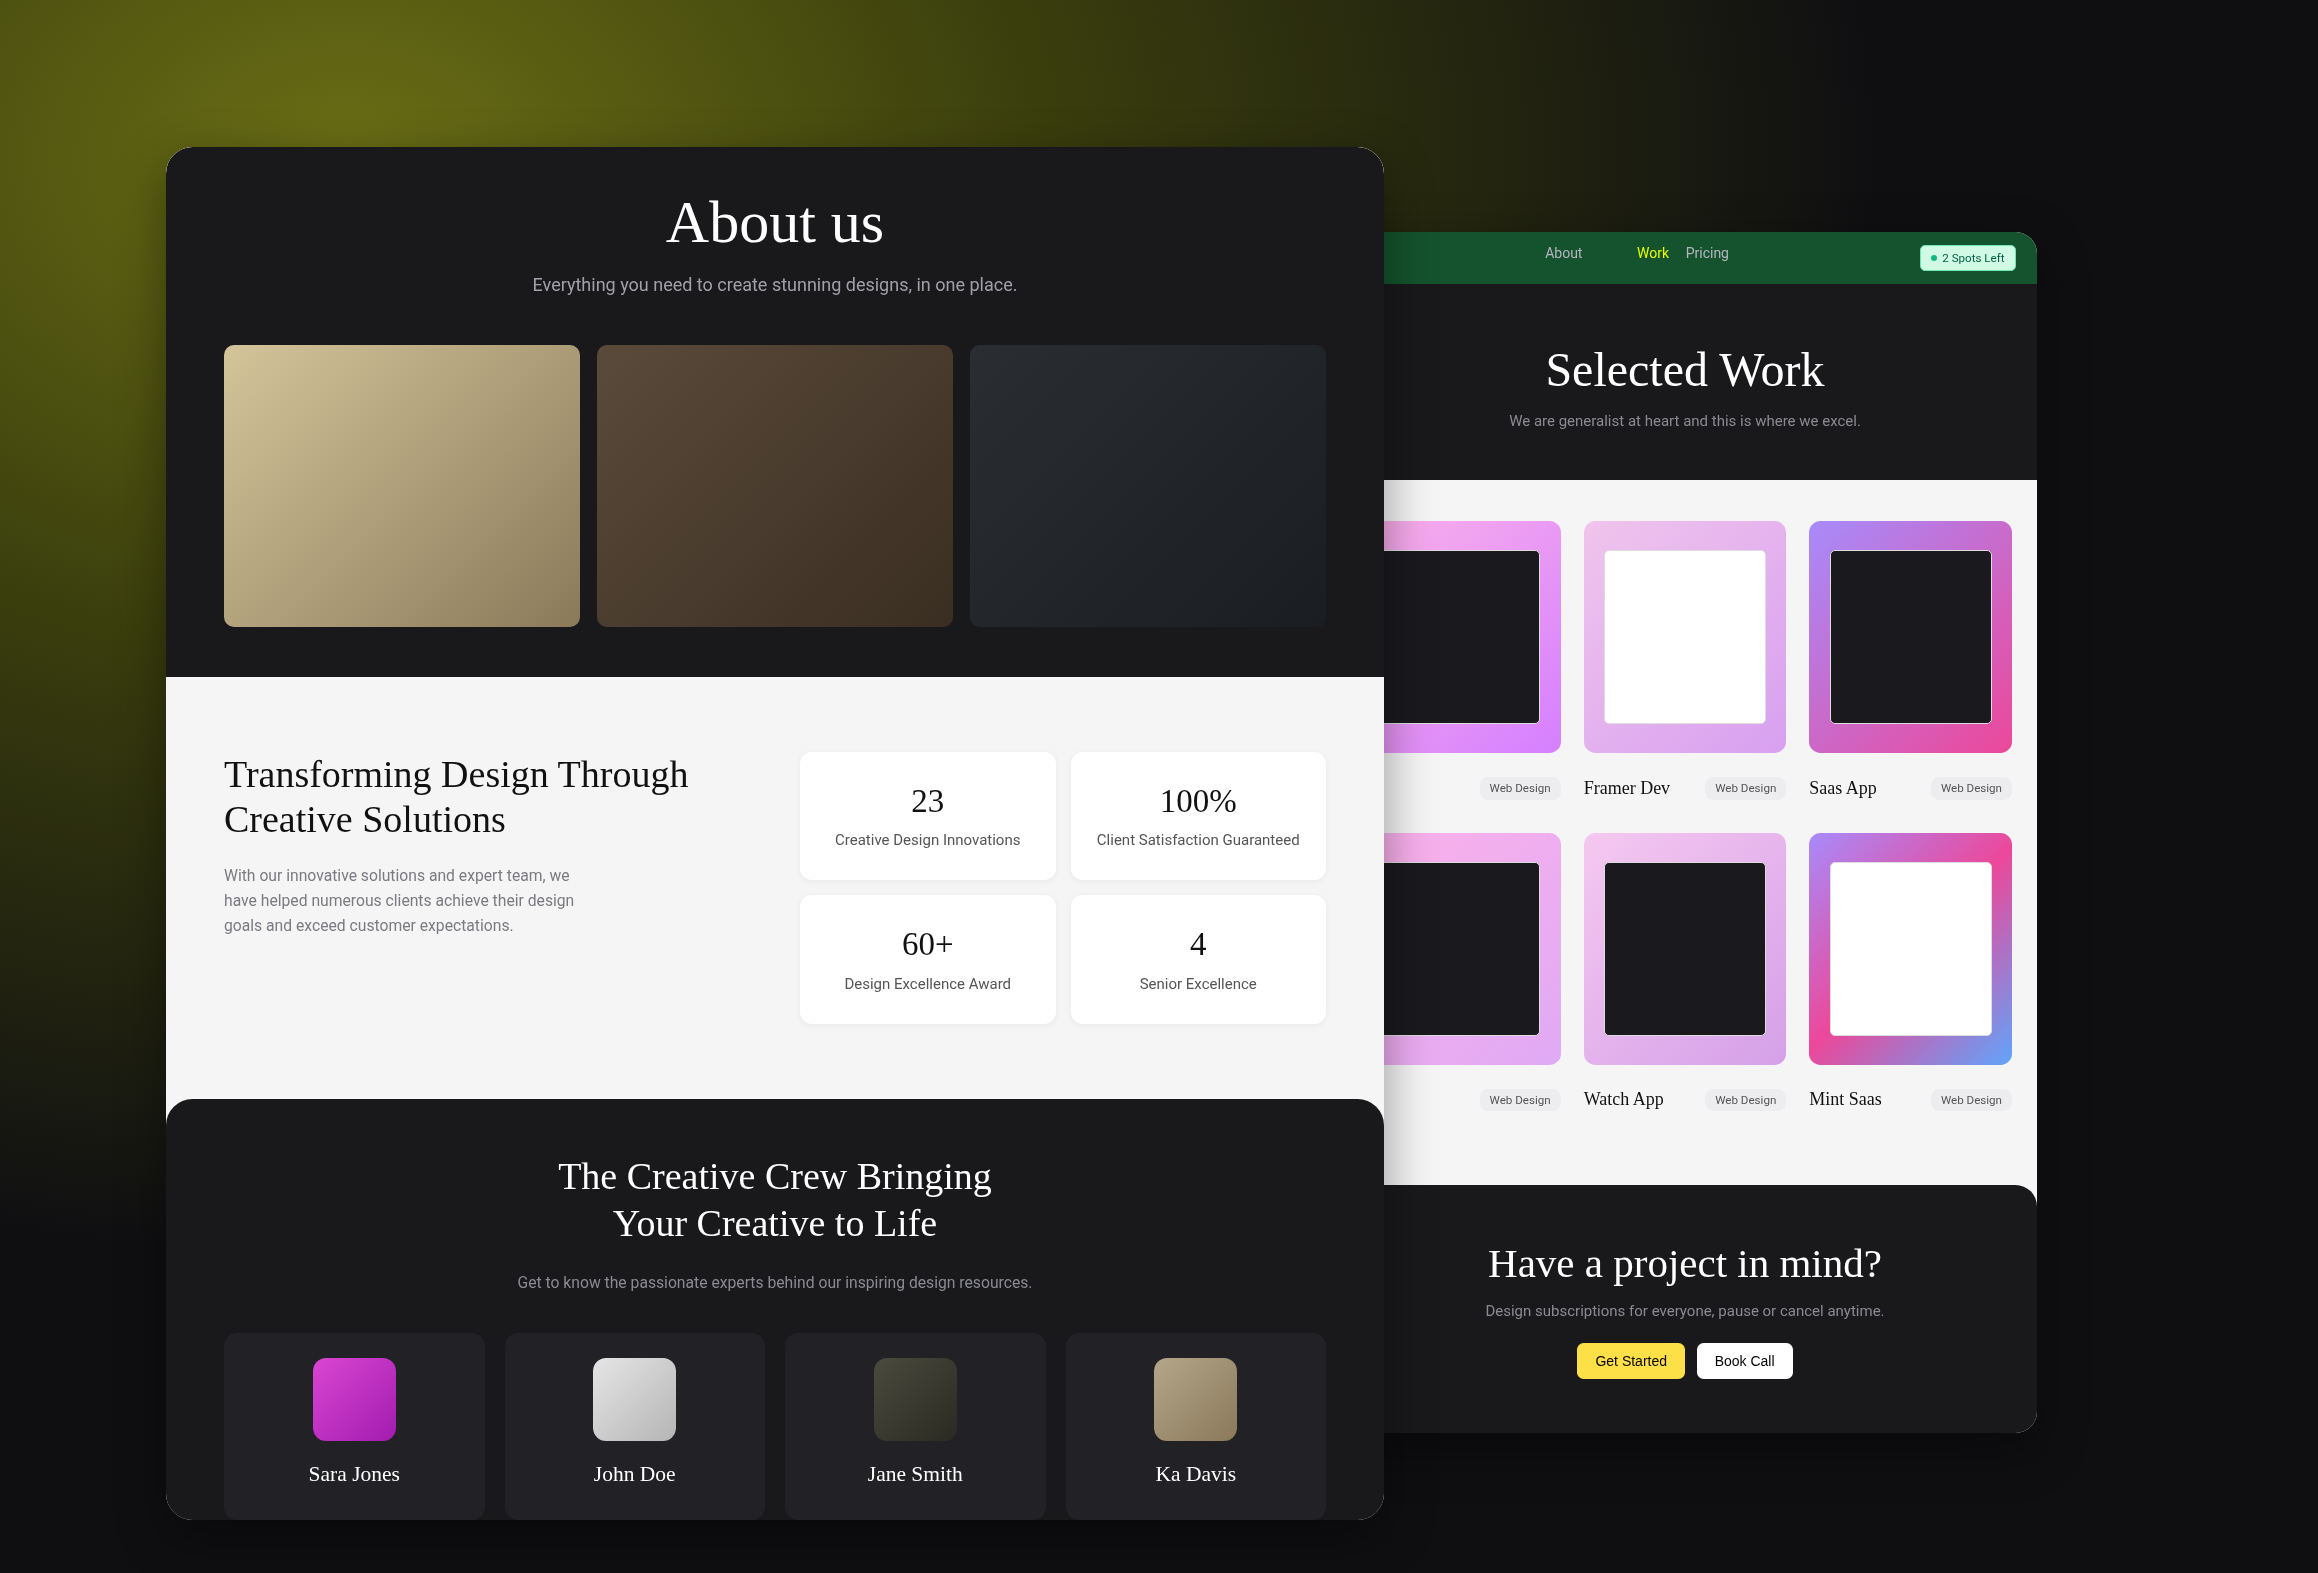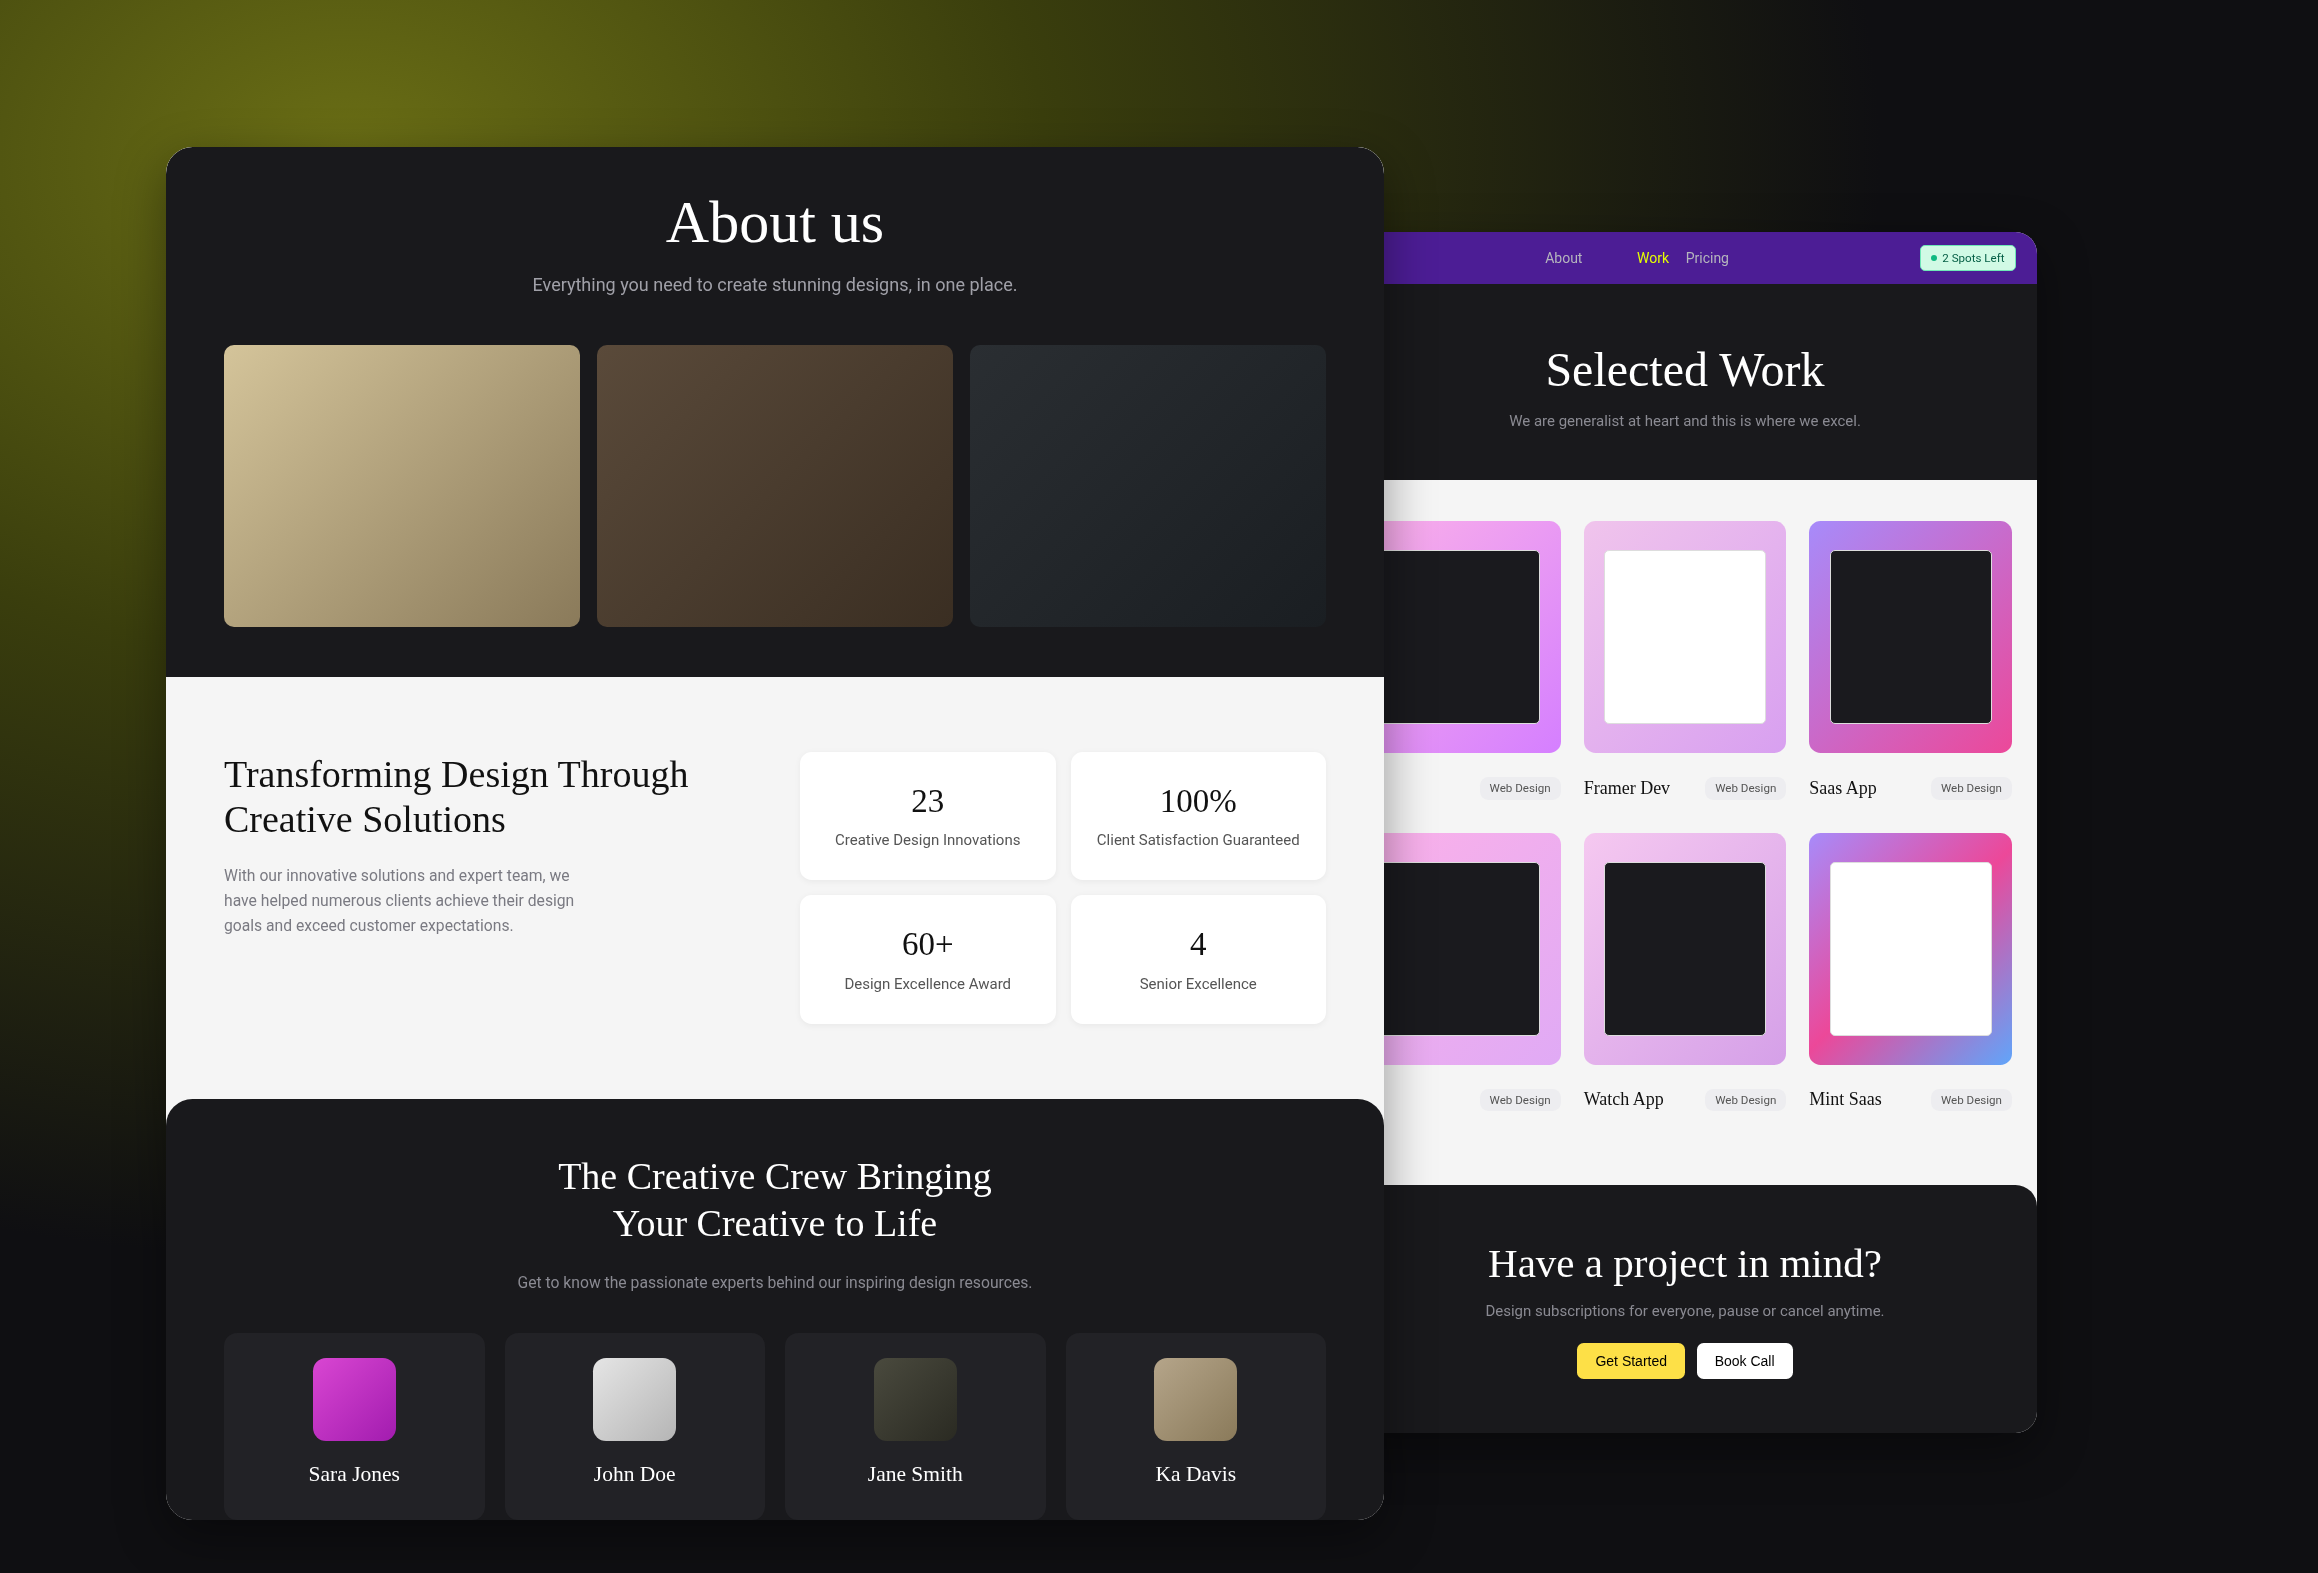--- a/index.html
+++ b/index.html
@@ -31,21 +31,21 @@
 .team-card{background:#222226;border-radius:13.2px;padding:25px 16.6px 33px;text-align:center;}
 .avatar{width:83px;height:83px;border-radius:13.2px;margin:0 auto 21.5px;}
 .av1{background:linear-gradient(135deg,#d946d2,#a21caf);}
 .av2{background:linear-gradient(135deg,#e5e5e5,#b5b5b5);}
 .av3{background:linear-gradient(135deg,#4a4a3e,#2a2a22);}
 .av4{background:linear-gradient(135deg,#b5a58a,#8a7a5a);}
 .team-card .name{color:#fff;font-size:21.5px;font-weight:400;}
 
 
 .card-right{position:absolute;left:1333px;top:232px;width:704px;background:#f5f5f5;border-radius:21.5px;overflow:hidden;box-shadow:0 16.6px 50px rgba(0,0,0,.4);z-index:1;}
-.nav{background:#4c1d95;padding:13.2px 21.5px;display:flex;align-items:center;}
+.nav{background:#14532d;padding:13.2px 21.5px;display:flex;align-items:flex-start;}
 .nav-links{display:flex;gap:16.6px;margin:0 auto;}
 .nav-links a{color:#b5b5bd;font-size:14px;text-decoration:none;}
 .nav-links a.active{color:#e5ff00;margin-left:38px;}
 .spots{background:#d1fae5;color:#065f46;font-size:11.6px;padding:5px 10px;border-radius:5px;display:flex;align-items:center;gap:5px;border:0.8px solid #6ee7b7;}
 .spots::before{content:'';width:6.6px;height:6.6px;background:#10b981;border-radius:50%;}
 .work-hero{background:#19191c;padding:58px 33px 50px;text-align:center;}
 .work-hero h1{color:#fff;font-size:48px;font-weight:400;margin-bottom:15px;}
 .work-hero p{color:#8a8a92;font-size:15px;}
 .portfolio{padding:41px 25px;}
 .prow{display:grid;grid-template-columns:repeat(3,1fr);gap:23px;margin-bottom:33px;}

